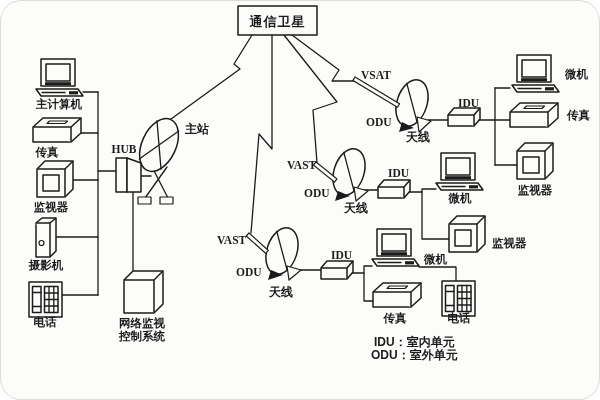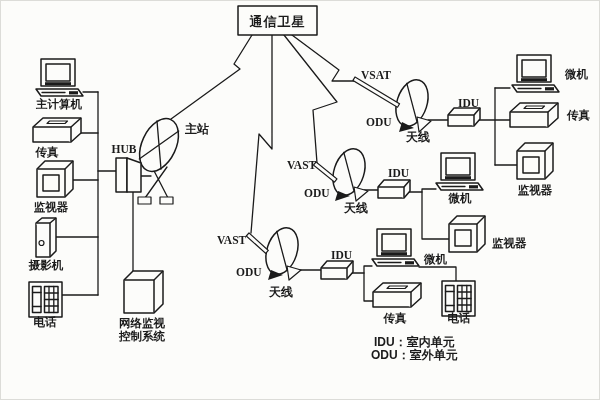--- a/index.html
+++ b/index.html
@@ -1,17 +1,17 @@
 <!DOCTYPE html>
 <html><head>
 <meta charset="utf-8">
 <style>
   html,body{margin:0;padding:0;background:#ffffff;}
   #stage{width:600px;height:400px;position:relative;background:#fcfcfa;
-         box-shadow:inset 0 0 0 1px #dcdcd8;font-family:"Liberation Sans",sans-serif;}
+         box-shadow:inset 0 0 0 1px #dcdcd8;font-family:"Liberation Sans",sans-serif;border-radius:21px;}
   svg{display:block}
   .ln{fill:none;stroke:#1b1b1b;stroke-width:1.3;stroke-linecap:round;stroke-linejoin:round}
   .ic{fill:#fcfcfa;stroke:#1b1b1b;stroke-width:1.5;stroke-linejoin:round}
   .ic2{fill:#fcfcfa;stroke:#1b1b1b;stroke-width:1.2;stroke-linejoin:round}
   .dark{fill:#1b1b1b;stroke:none}
   .zh{font-family:"Liberation Sans",sans-serif;font-weight:bold;font-size:11.5px;fill:#1b1b1b}
   .zh12{font-size:12px}
   .lat{font-family:"Liberation Serif",serif;font-weight:bold;font-size:11.5px;fill:#1b1b1b}
   .big{font-size:13px;letter-spacing:1px}
 </style>

